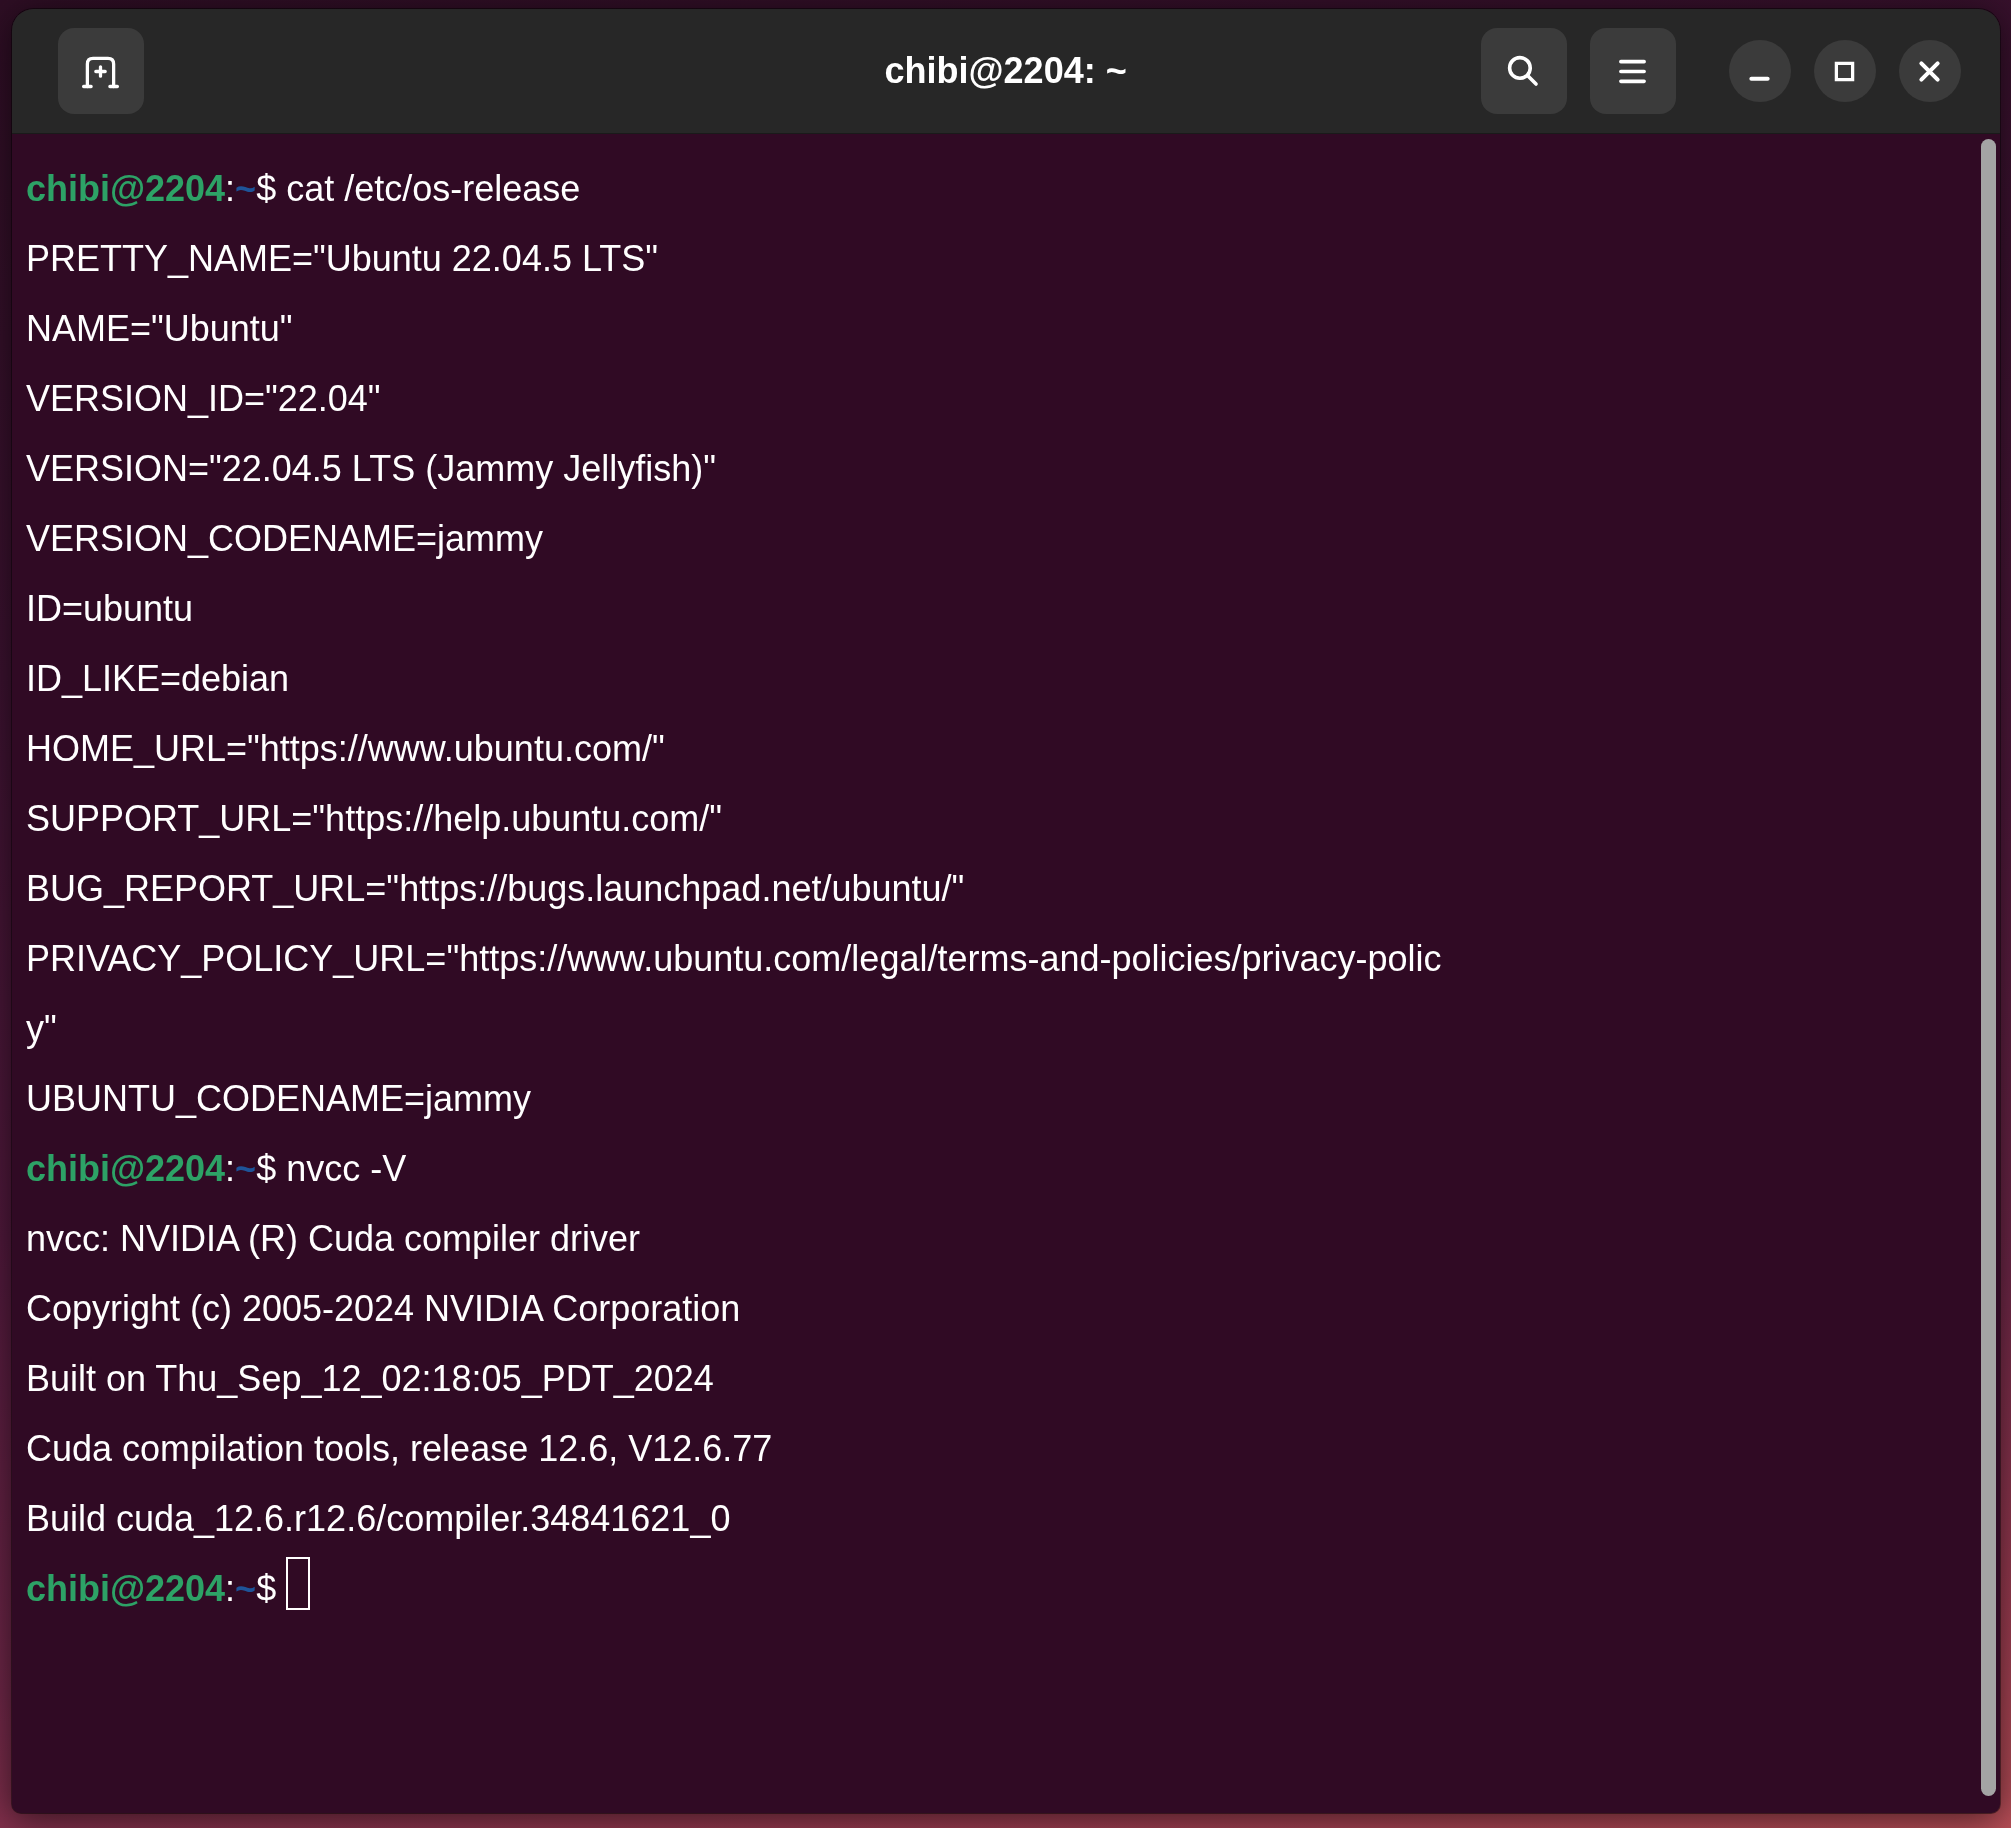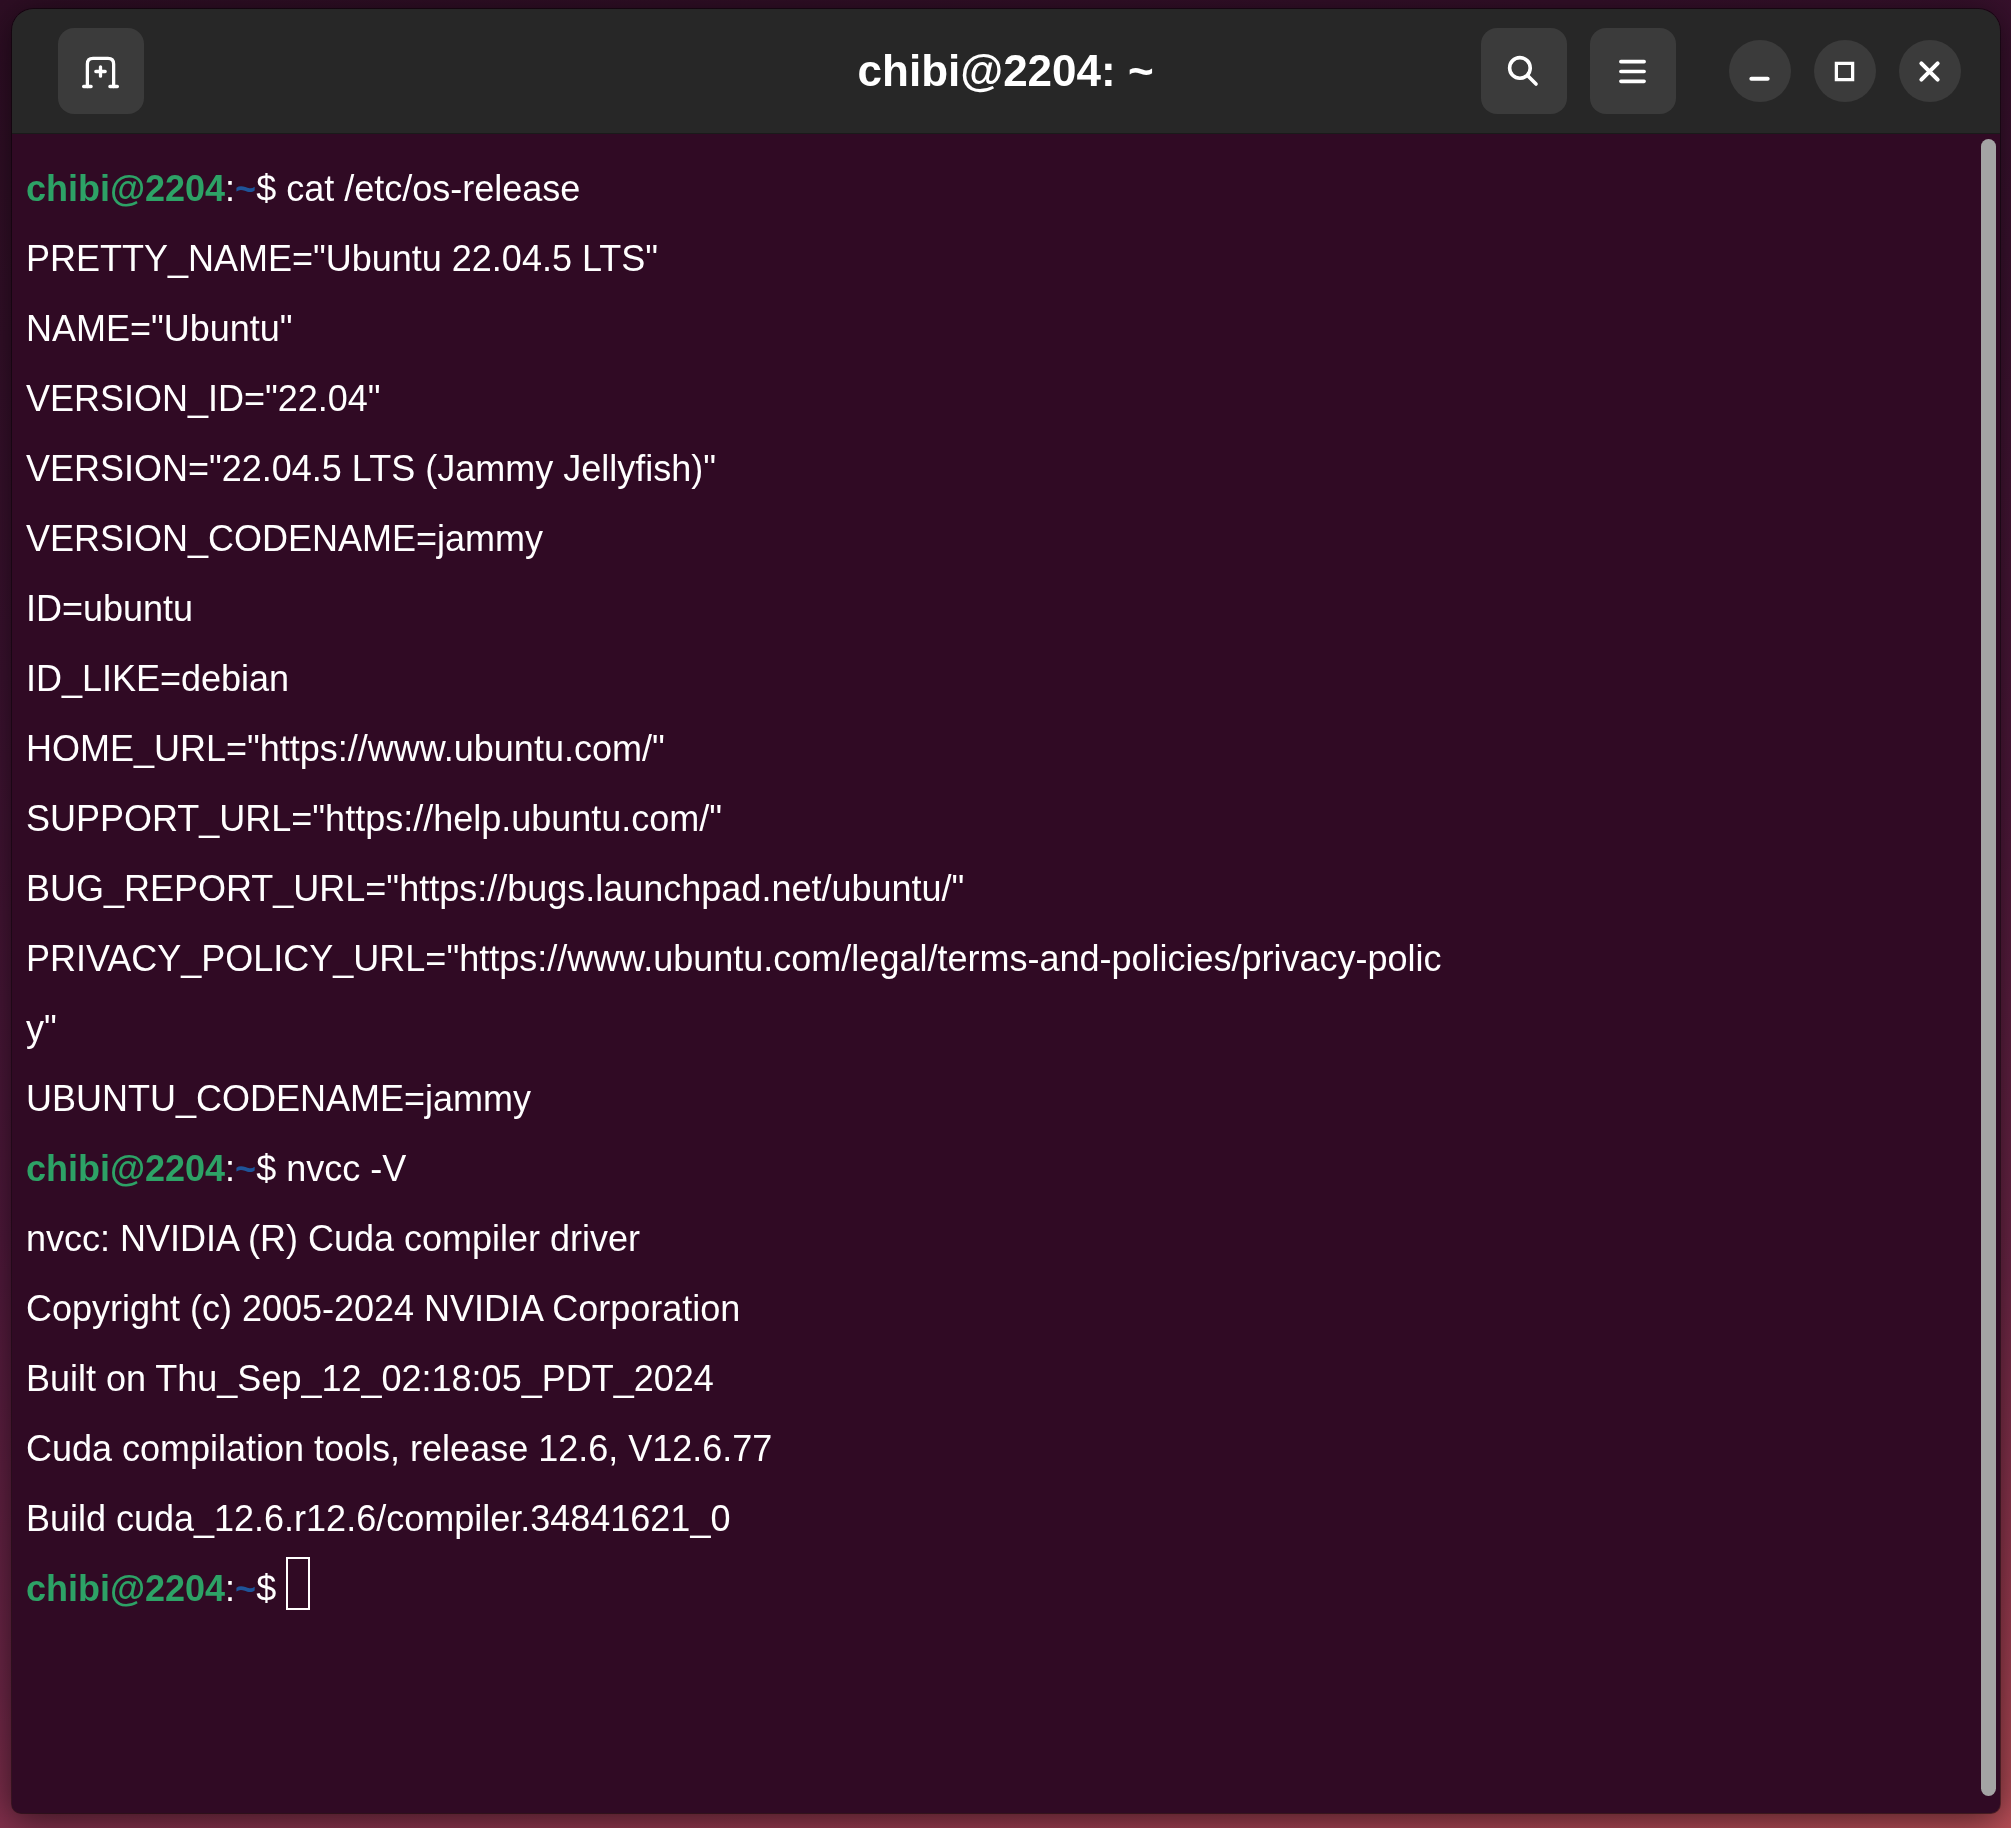--- a/index.html
+++ b/index.html
@@ -32,21 +32,21 @@
   .hbtn{
     border:none;cursor:pointer;display:flex;align-items:center;justify-content:center;
     background:var(--head-btn);color:#fff;flex:0 0 auto;
   }
   .hbtn.square{width:86px;height:86px;border-radius:16px;}
   .hbtn.circle{width:62px;height:62px;border-radius:50%;}
   .head-right{margin-left:auto;display:flex;align-items:center;gap:23px;}
   .ctl-group-gap{margin-left:30px;}
   .wtitle{
     position:absolute;left:50%;top:50%;transform:translate(-50%,-50%);
-    font-size:44px;font-weight:bold;color:#ffffff;white-space:nowrap;
+    font-size:36px;font-weight:bold;color:#ffffff;white-space:nowrap;
   }
   .icon{display:block;}
   .terminal{
     position:absolute;top:127px;left:0;right:0;bottom:0;
     padding:18px 0 0 14.3px;
     font-family:Liberation Sans, sans-serif;
     font-size:36px;line-height:70px;
     color:var(--term-fg);
     white-space:pre;
     overflow:hidden;

